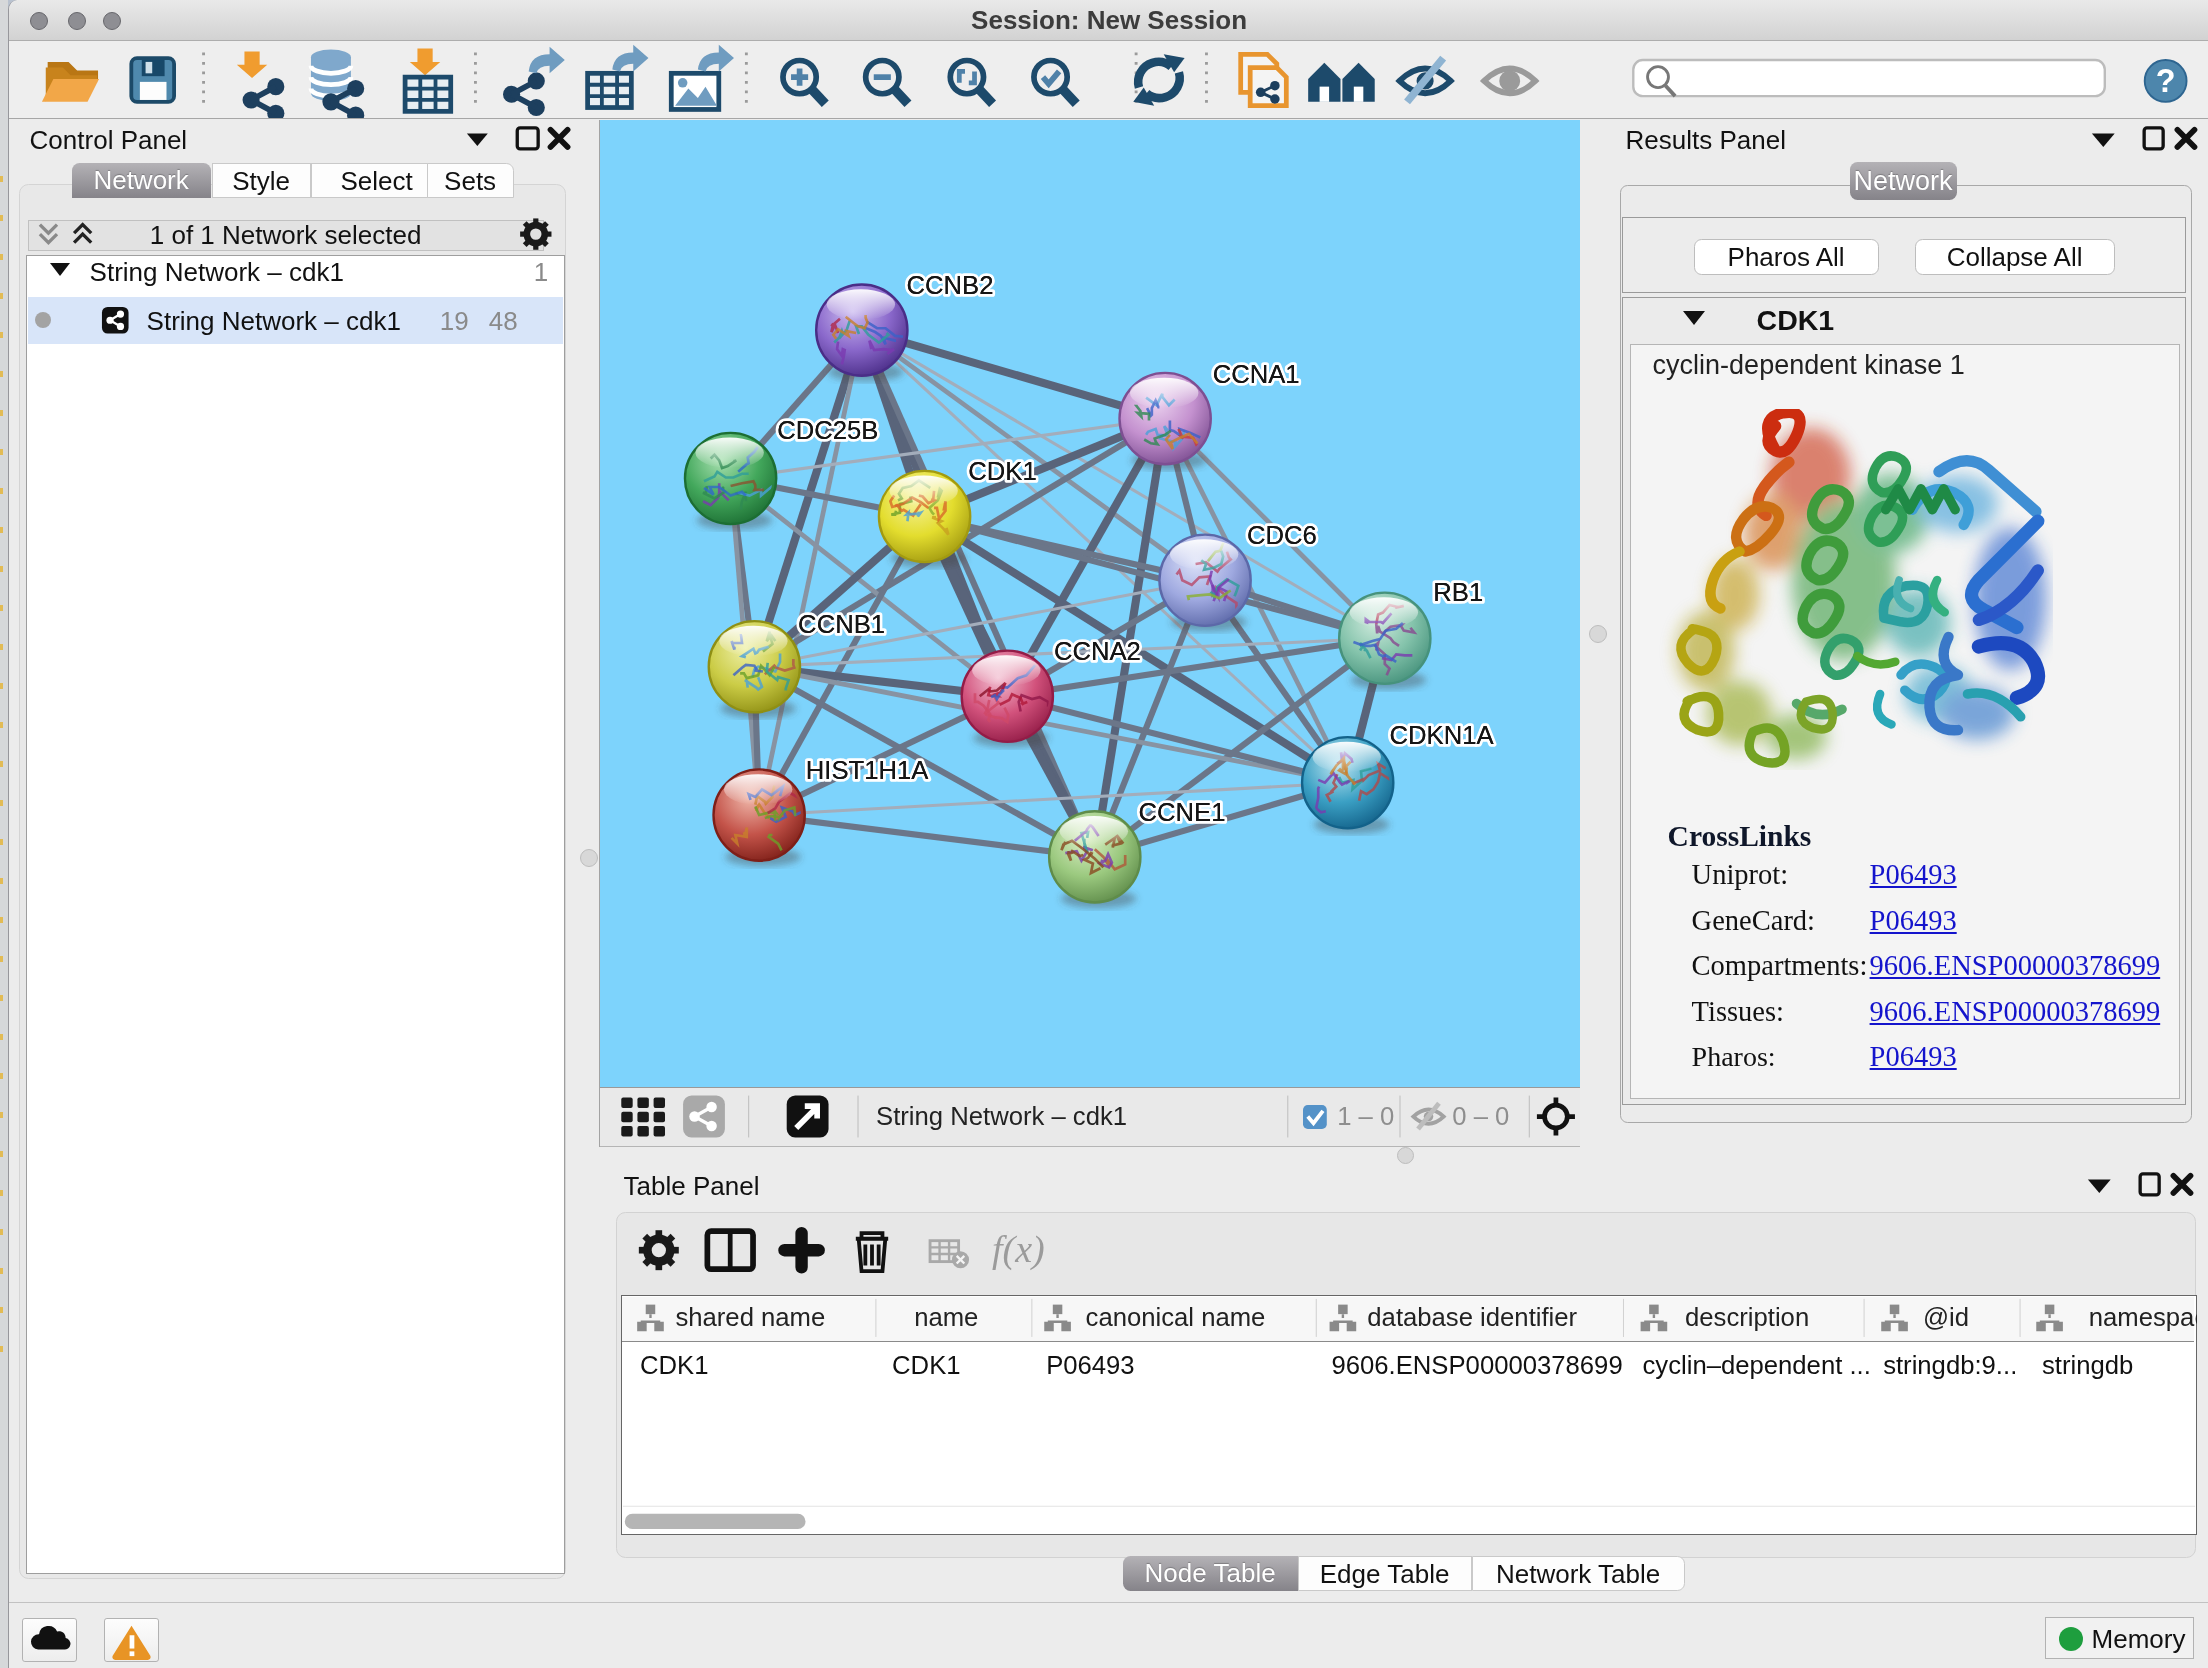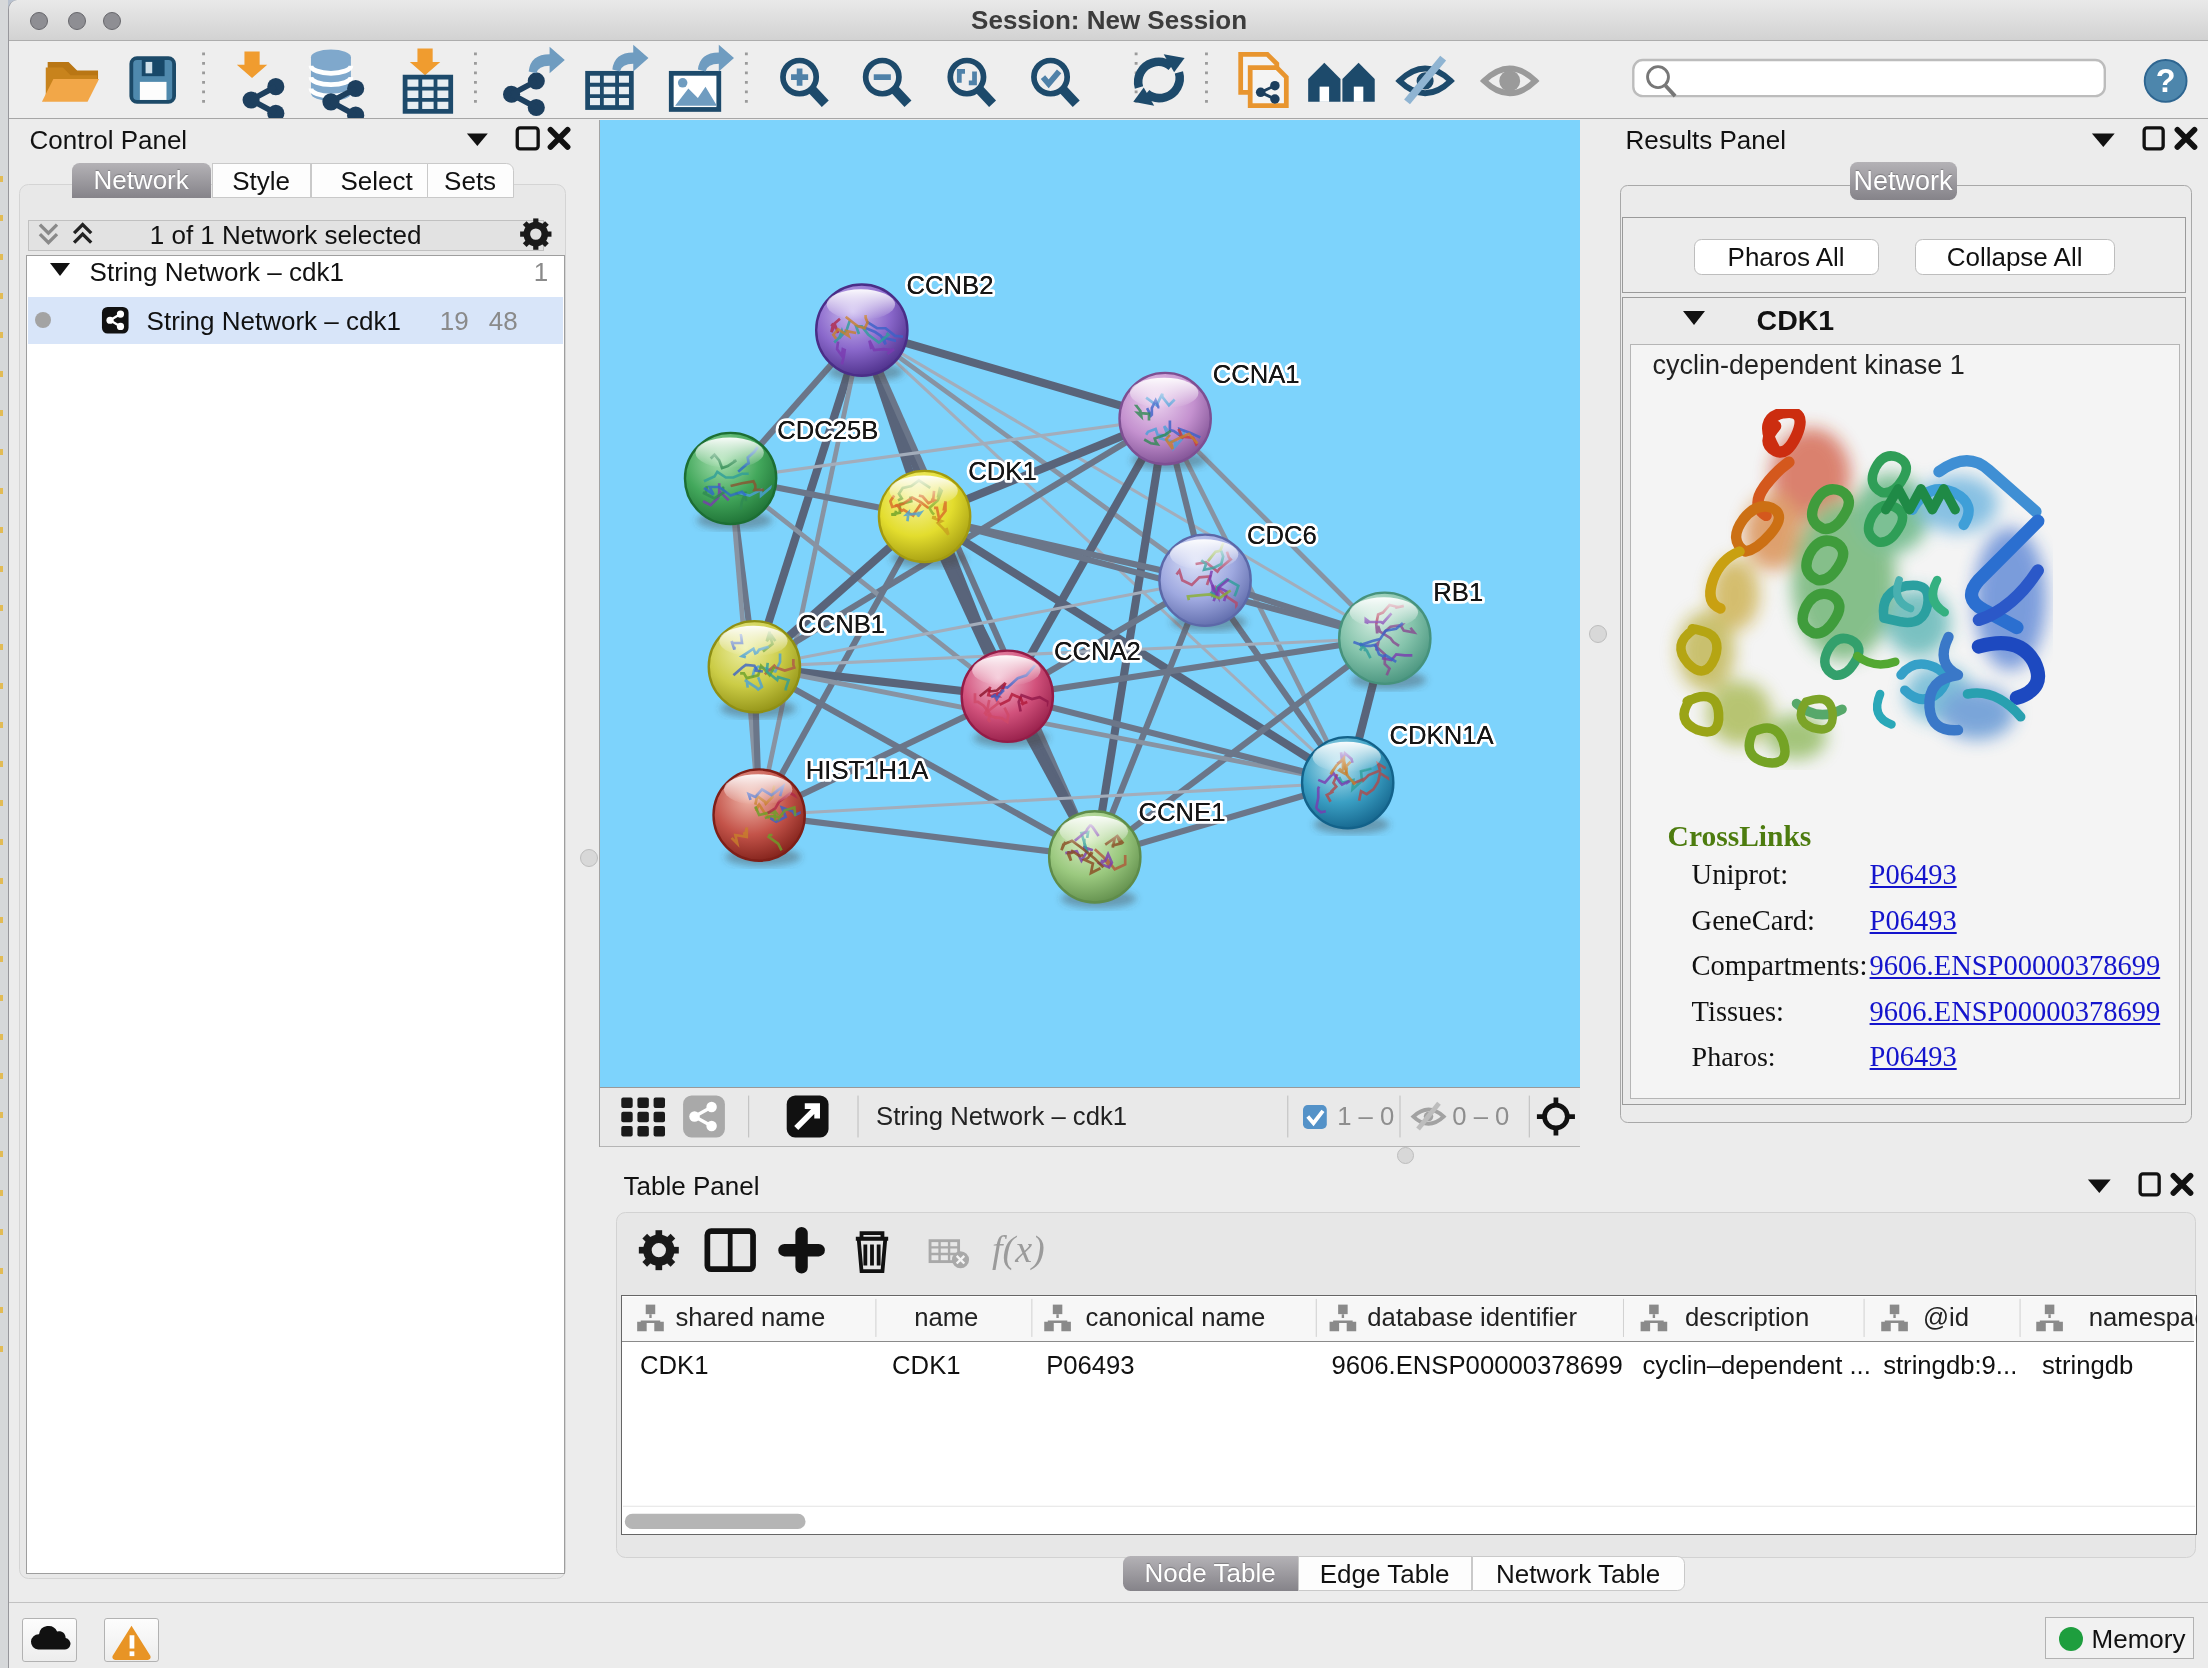--- a/index.html
+++ b/index.html
@@ -641,21 +641,21 @@
 <path d="M238,300 q-10,24 12,32" stroke="#2aa8b8" stroke-width="9"></path>
 <path d="M258,180 q-8,22 12,30" stroke="#48b0b0" stroke-width="8"></path>
 <path d="M244,106 l13,-22 12,22 12,-22 12,22 12,-22 12,22" stroke="#1f8a46" stroke-width="10"></path>
 <path d="M160,308 q-14,20 8,28 q22,6 20,-16 q-2,-18 -20,-14 z" stroke="#7ca428" stroke-width="9"></path>
 <path d="M404,170 q-26,40 -62,52" stroke="#2b58c8" stroke-width="13"></path>
 <path d="M330,300 q30,-6 56,24" stroke="#28a0b0" stroke-width="10"></path>
 <path d="M214,260 q18,14 40,6" stroke="#52a832" stroke-width="9"></path>
 <path d="M298,180 q-12,22 8,34" stroke="#34b080" stroke-width="9"></path>
 </g>
 </svg>
-<div class="serif" style="position:absolute;left:1659px;top:820px;font-size:29.5px;font-weight:bold;color:#4d7c0f">CrossLinks</div>
+<div class="serif" style="position:absolute;left:1659px;top:820px;font-size:29.5px;font-weight:bold;color:#0f172a">CrossLinks</div>
 <div class="serif" style="position:absolute;left:1683px;top:859px;font-size:28.5px;color:#111">Uniprot:</div>
 <div class="serif link" style="position:absolute;left:1861px;top:859px;font-size:28.5px">P06493</div>
 <div class="serif" style="position:absolute;left:1683px;top:905px;font-size:28.5px;color:#111">GeneCard:</div>
 <div class="serif link" style="position:absolute;left:1861px;top:905px;font-size:28.5px">P06493</div>
 <div class="serif" style="position:absolute;left:1683px;top:950px;font-size:28.5px;color:#111">Compartments:</div>
 <div class="serif link" style="position:absolute;left:1861px;top:950px;font-size:28.5px">9606.ENSP00000378699</div>
 <div class="serif" style="position:absolute;left:1683px;top:996px;font-size:28.5px;color:#111">Tissues:</div>
 <div class="serif link" style="position:absolute;left:1861px;top:996px;font-size:28.5px">9606.ENSP00000378699</div>
 <div class="serif" style="position:absolute;left:1683px;top:1041px;font-size:28px;color:#111">Pharos:</div>
 <div class="serif link" style="position:absolute;left:1861px;top:1041px;font-size:28.5px">P06493</div>

